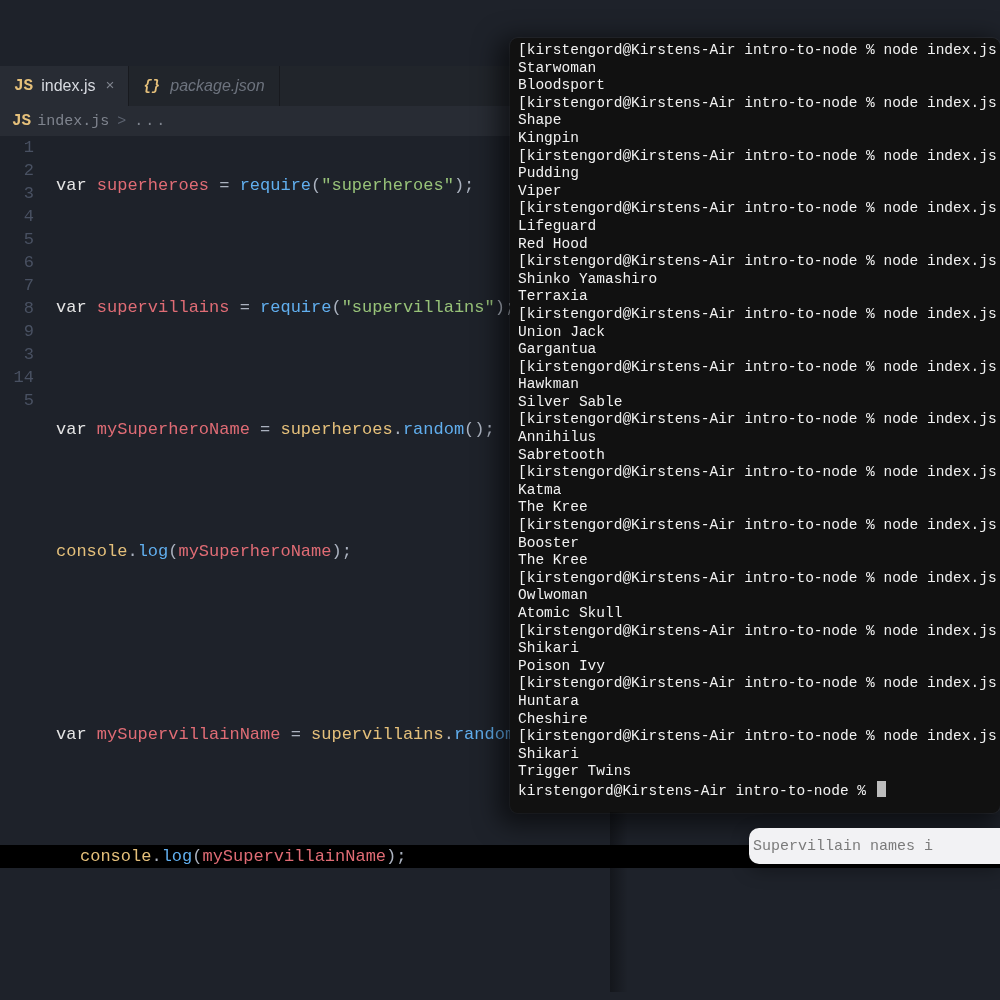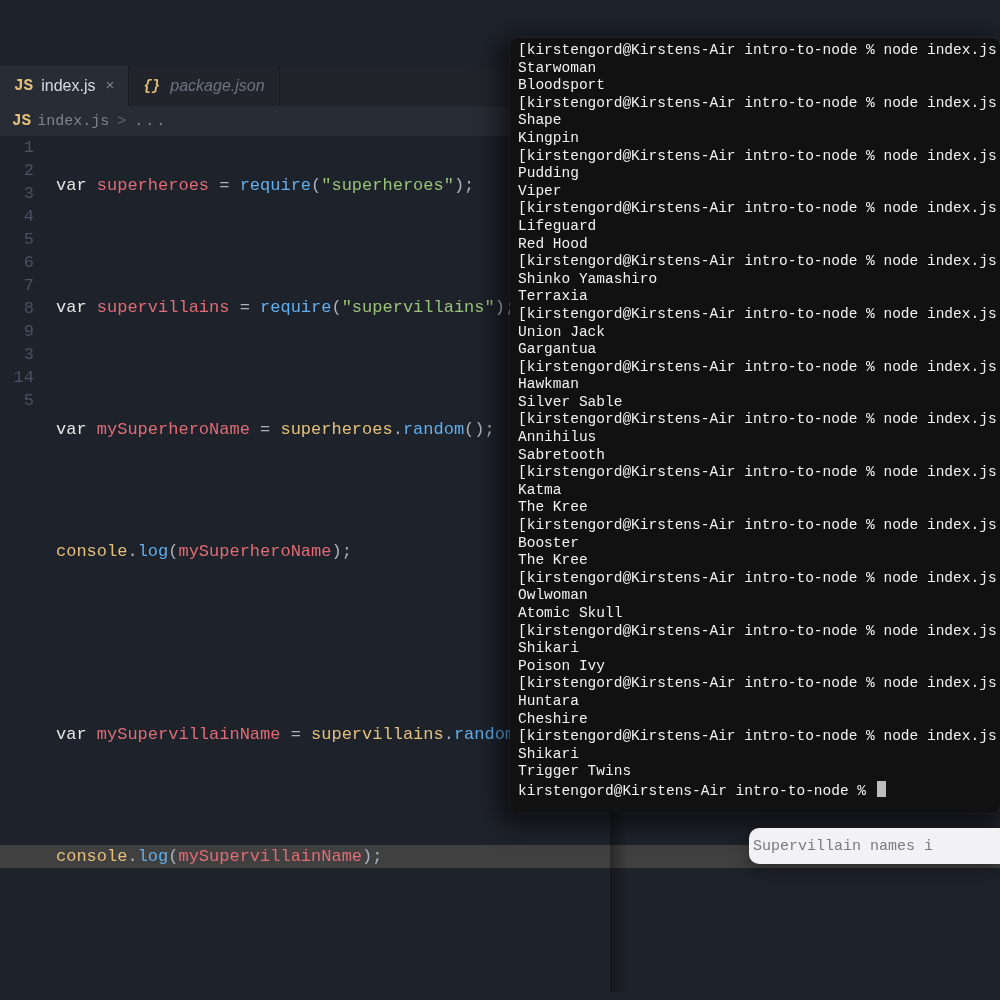--- a/index.html
+++ b/index.html
@@ -77,21 +77,21 @@
     color: #495162;
     padding-right: 6px;
   }
   .lines > div { height: 23px; line-height: 23px; }
   .code {
     position: absolute;
     left: 56px; top: 0;
     white-space: pre;
   }
   .code > div { height: 23px; line-height: 23px; }
-  .code > div.current { background: #404040; margin-left: -56px; padding-left: 56px; width: 1000px; }
+  .code > div.current { background: #000000; margin-left: -56px; padding-left: 80px; width: 1000px; }
 
   .kw { color: #e5e5e5; }
   .id { color: #e06c75; }
   .op { color: #abb2bf; }
   .fn { color: #61afef; }
   .str { color: #98c379; }
   .obj { color: #e5c07b; }
   .par { color: #abb2bf; }
   .con { color: #e5c07b; text-align: center; }
 

